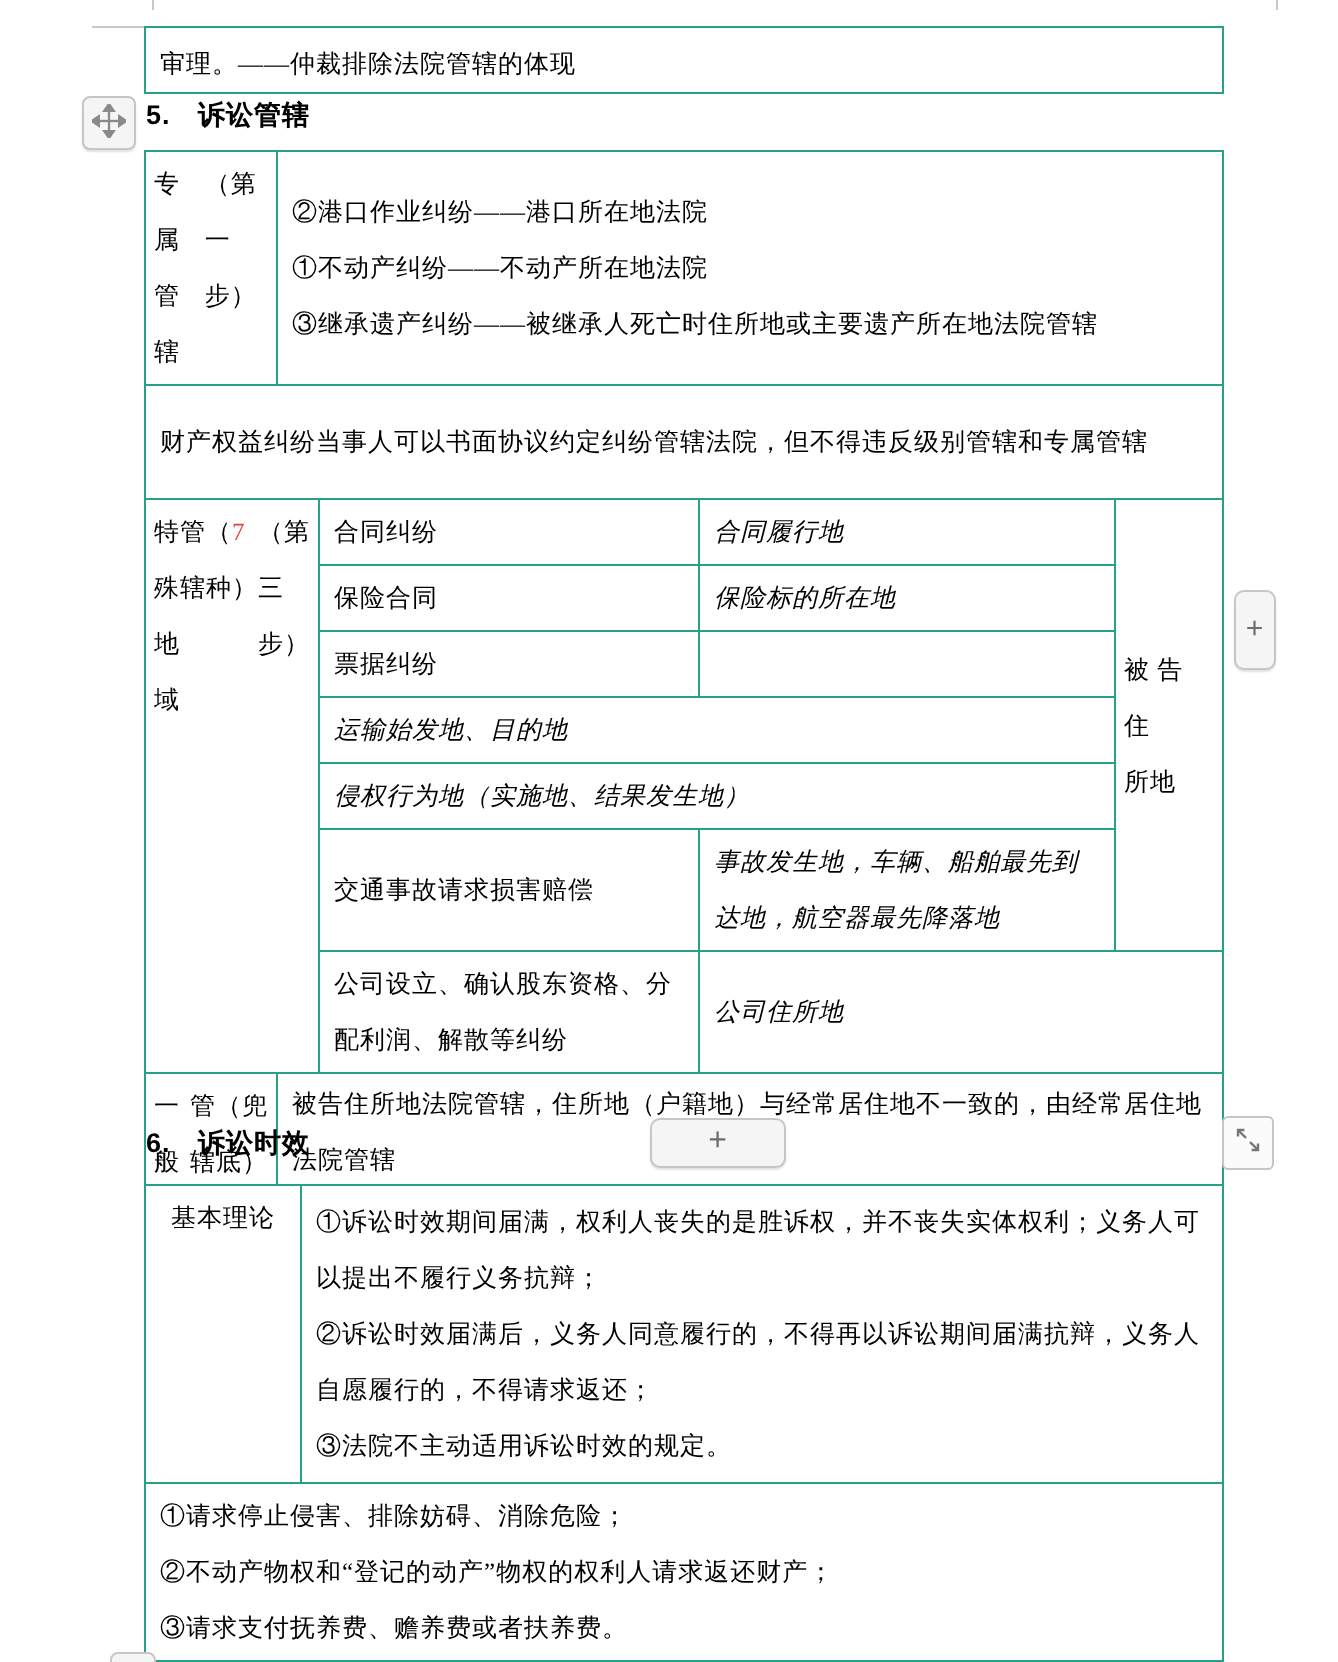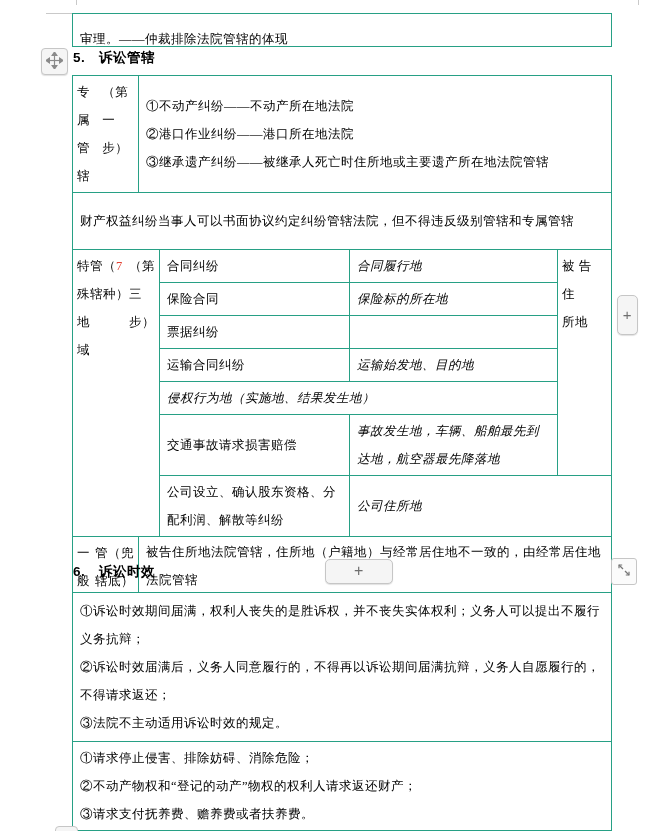--- a/index.html
+++ b/index.html
@@ -13,21 +13,21 @@
 
   .abs { position:absolute; }
 
   
   .mark { background:var(--mark); }
 
   
   .prev-box {
     left:72px; top:13px; width:540px; height:34px;
     border:1px solid var(--teal);
-    display:flex; align-items:flex-start; padding:11px 7px;
+    display:flex; align-items:flex-end; padding:0 7px;
   }
 
   
   .heading { left:73px; display:flex; align-items:baseline; height:24px;
     font-family:"Liberation Sans","DejaVu Sans",sans-serif; font-weight:bold; font-size:13.5px; }
   .h5 { top:49px; } .h6 { top:563px; }
   .hnum { width:26px; }
 
   
   .tbl { left:72px; width:540px; border:1px solid var(--teal); background:#fff; }
@@ -45,21 +45,21 @@
   
   .spgrid { flex:1; display:flex; flex-direction:column; }
   .sptop { display:flex; }
   .left6 { flex:1; display:flex; flex-direction:column; }
   .srow { display:flex; min-height:28px; }
   .srow + .srow { border-top:1px solid var(--teal); }
   .sca { flex:0 0 190px; border-right:1px solid var(--teal);
     display:flex; align-items:center; padding:2px 7px; line-height:28px; }
   .scb { flex:1; display:flex; align-items:center; padding:2px 7px; line-height:28px;font-style:italic; }
   .defcol { flex:0 0 54px; border-left:1px solid var(--teal);
-    display:flex; flex-direction:column; padding:2px 4px; }
+    display:flex; flex-direction:column; justify-content:center; padding:2px 4px; }
   .comprow { display:flex; border-top:1px solid var(--teal); min-height:56px; }
 
   .red { color:var(--red); }
 
   
   .ui-btn {
     background:var(--ui-bg); border:1px solid var(--ui-border); border-radius:5px;
     display:flex; align-items:center; justify-content:center;
     color:var(--ui-ink); box-shadow:0 1px 1px rgba(0,0,0,0.12); cursor:pointer;
     font-family:"Liberation Sans","DejaVu Sans",sans-serif;
@@ -103,22 +103,22 @@
 </div>
 
 <div class="abs tbl t1">
 
   <div class="trow">
     <div class="lbl">
       <div class="line">专属管辖</div>
       <div class="line">（第一步）</div>
     </div>
     <div class="cnt minh84">
+      <div class="line">②港口作业纠纷——港口所在地法院</div>
       <div class="line">①不动产纠纷——不动产所在地法院</div>
-      <div class="line">②港口作业纠纷——港口所在地法院</div>
       <div class="line">③继承遗产纠纷——被继承人死亡时住所地或主要遗产所在地法院管辖</div>
     </div>
   </div>
 
   <div class="trow">
     <div class="cnt minh56">
       <div class="line">财产权益纠纷当事人可以书面协议约定纠纷管辖法院，但不得违反级别管辖和专属管辖</div>
     </div>
   </div>
 
@@ -137,21 +137,20 @@
             <div class="scb">合同履行地</div>
           </div>
           <div class="srow">
             <div class="sca">保险合同</div>
             <div class="scb">保险标的所在地</div>
           </div>
           <div class="srow">
             <div class="sca">票据纠纷</div>
           </div>
           <div class="srow">
-            <div class="sca">运输合同纠纷</div>
             <div class="scb">运输始发地、目的地</div>
           </div>
           <div class="srow">
             <div class="scb">侵权行为地（实施地、结果发生地）</div>
           </div>
           <div class="srow minh56">
             <div class="sca">交通事故请求损害赔偿</div>
             <div class="scb">事故发生地，车辆、船舶最先到达地，航空器最先降落地</div>
           </div>
         </div>
@@ -205,20 +204,23 @@
     </svg>
   </span>
 </div>
 
 <div class="abs ui-btn plus-right">
   <span class="plus-glyph">+</span>
 </div>
 
 <div class="abs tbl t2">
   <div class="trow">
+    <div class="lbl lbl2">
+      <div class="line">基本理论</div>
+    </div>
     <div class="cnt minh148">
       <div class="line">①诉讼时效期间届满，权利人丧失的是胜诉权，并不丧失实体权利；义务人可以提出不履行义务抗辩；</div>
       <div class="line">②诉讼时效届满后，义务人同意履行的，不得再以诉讼期间届满抗辩，义务人自愿履行的，不得请求返还；</div>
       <div class="line">③法院不主动适用诉讼时效的规定。</div>
     </div>
   </div>
   <div class="trow">
     <div class="cnt minh82">
       <div class="line">①请求停止侵害、排除妨碍、消除危险；</div>
       <div class="line">②不动产物权和“登记的动产”物权的权利人请求返还财产；</div>

